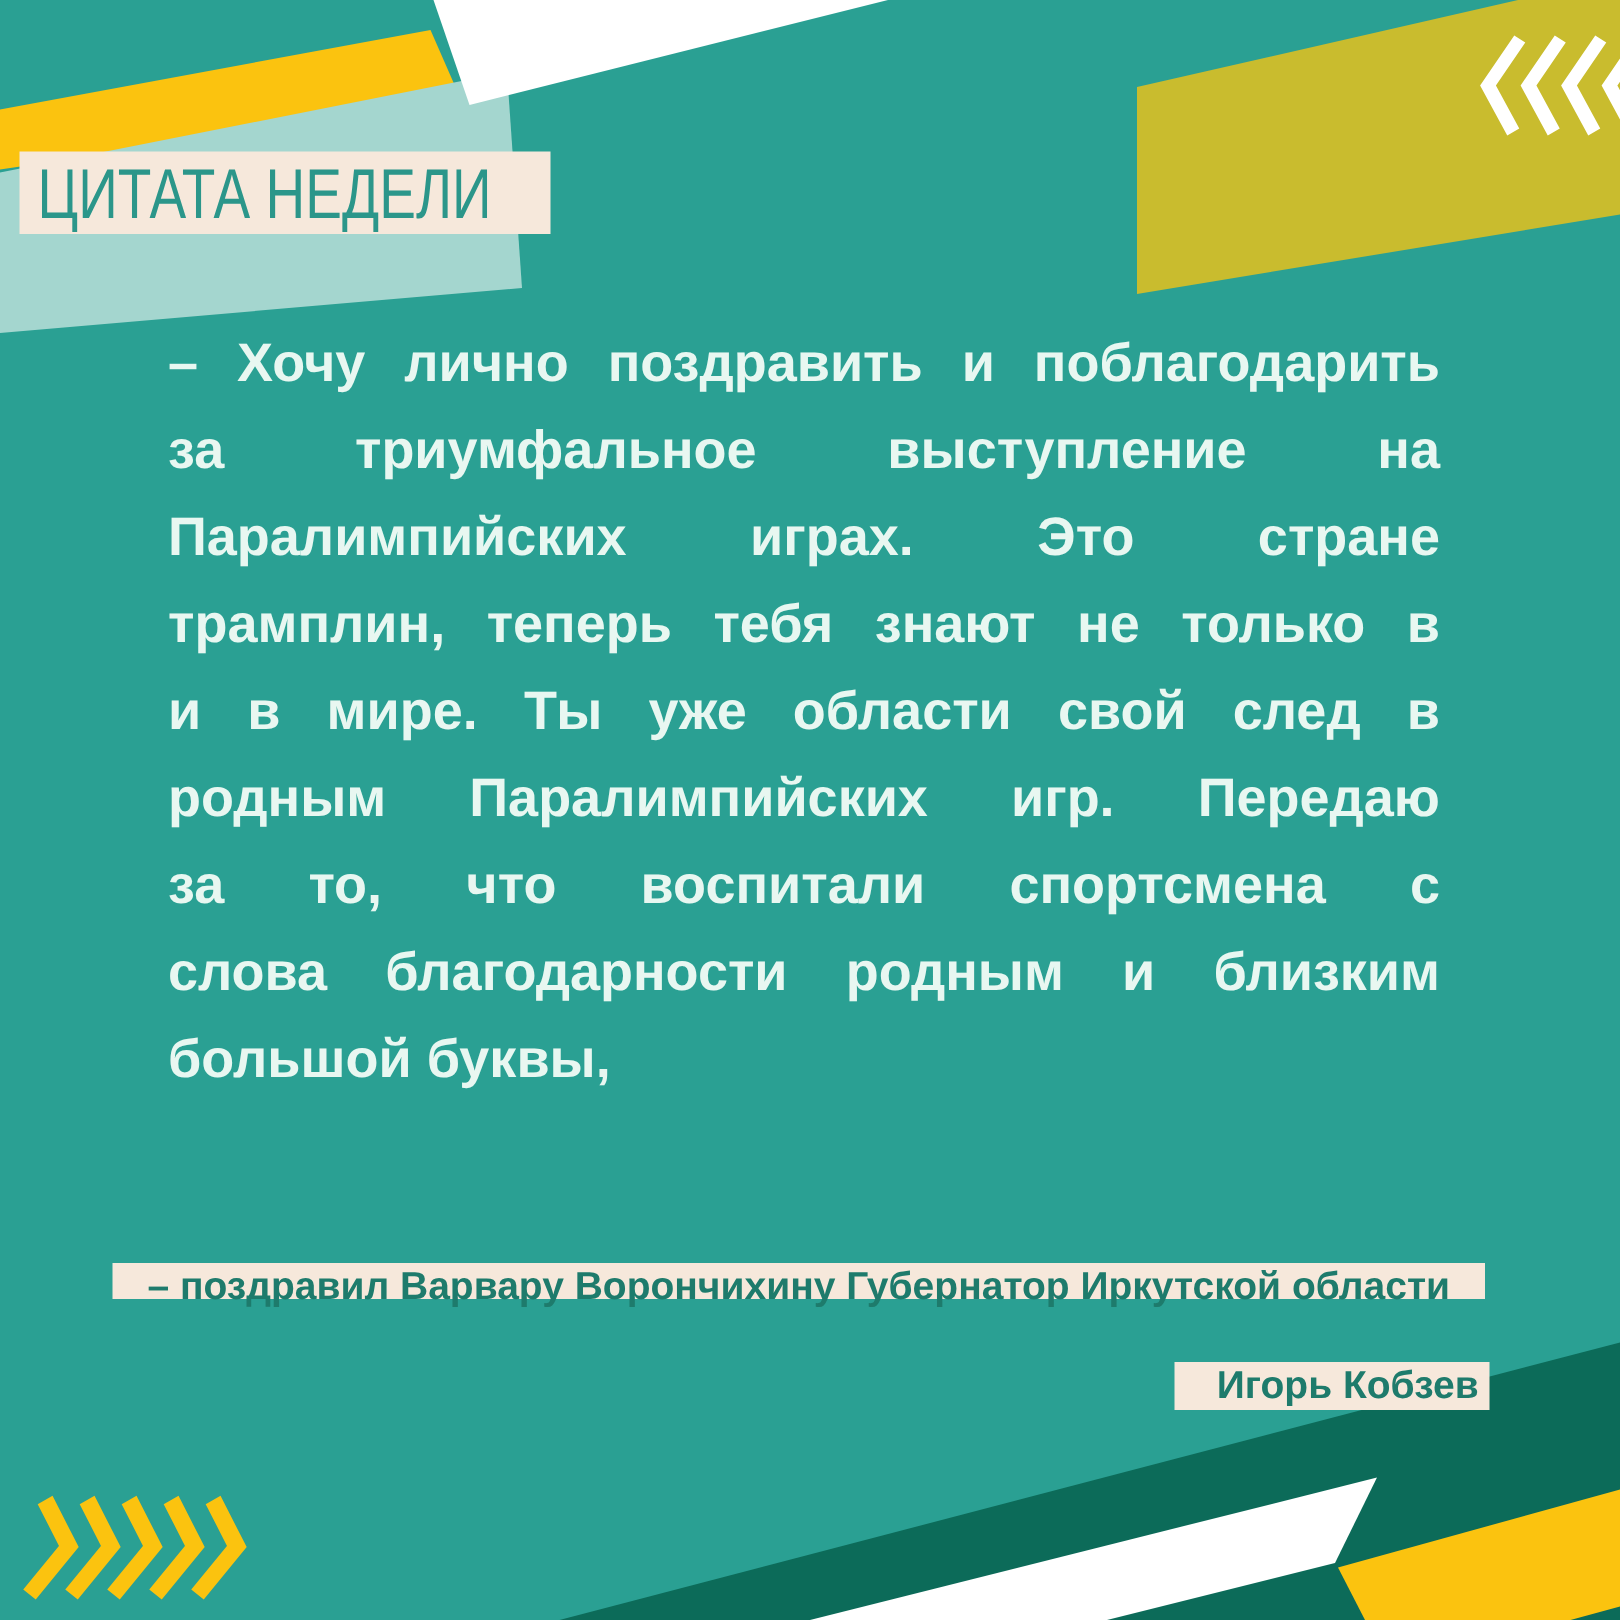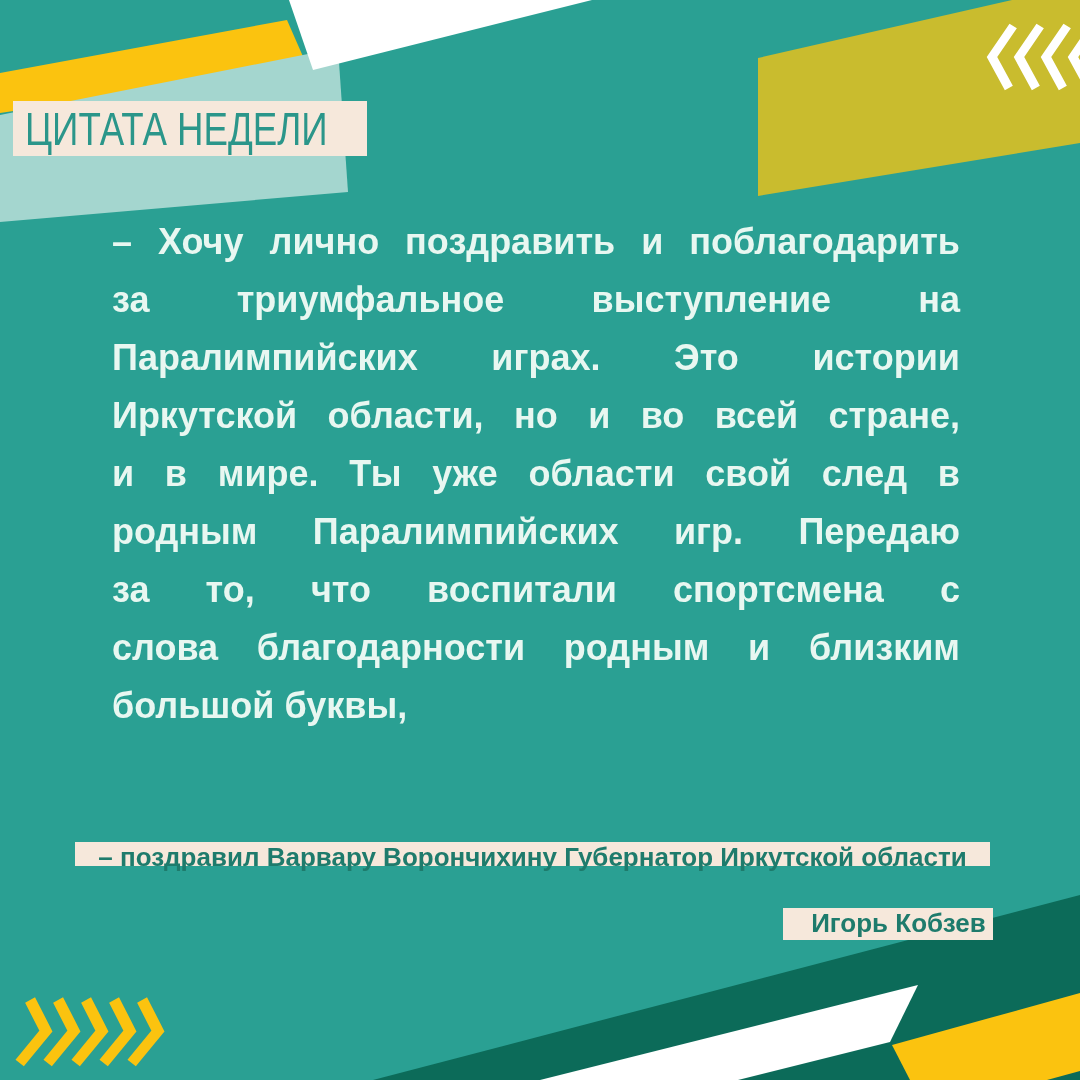--- a/index.html
+++ b/index.html
@@ -81,22 +81,22 @@
   </g>
 </svg>
 
 <div class="box" id="title-box">
   <span>ЦИТАТА НЕДЕЛИ</span>
 </div>
 
 <div id="quote">
     <div>– Хочу лично поздравить и поблагодарить</div>
     <div>за триумфальное выступление на</div>
-    <div>Паралимпийских играх. Это истории</div>
-    <div>Иркутской области, но и во всей стране,</div>
+    <div>Паралимпийских играх. Это стране</div>
+    <div>трамплин, теперь тебя знают не только в</div>
     <div>и в мире. Ты уже области свой след в</div>
     <div>родным Паралимпийских игр. Передаю</div>
     <div>за то, что воспитали спортсмена с</div>
     <div>слова благодарности родным и близким</div>
     <div>большой буквы,</div>
   </div>
 
 <div class="box" id="credit-box">
   <span>– поздравил Варвару Ворончихину Губернатор Иркутской области</span>
 </div>

